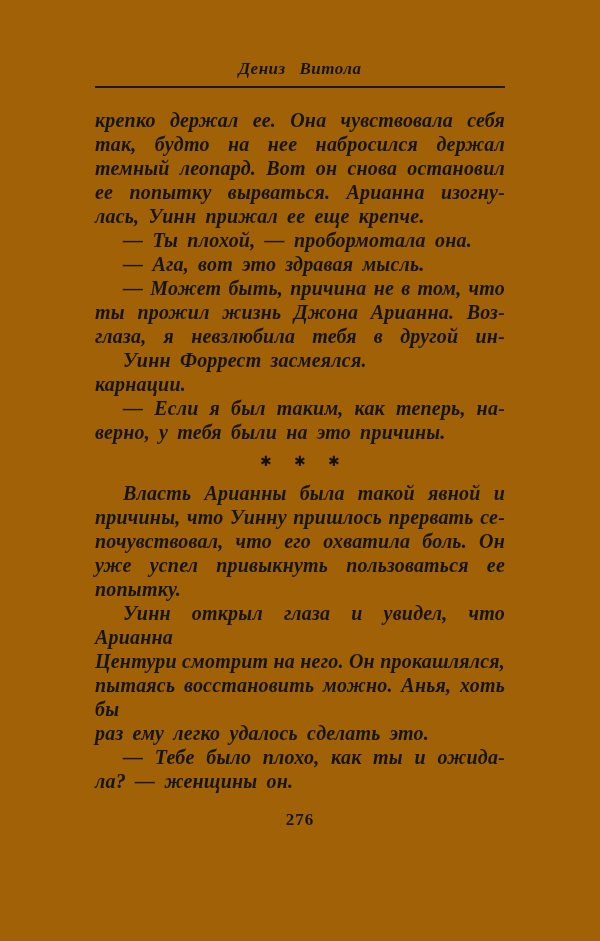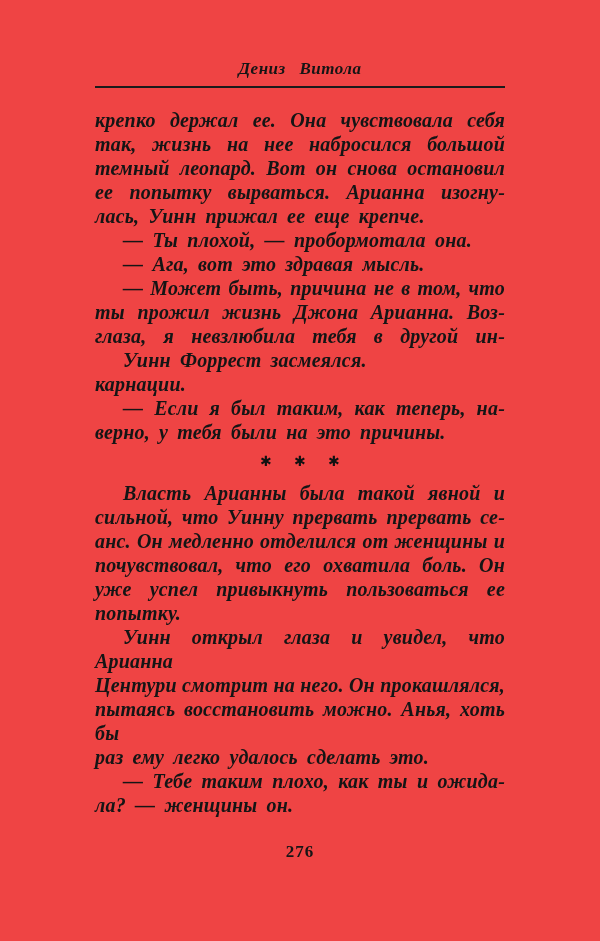--- a/index.html
+++ b/index.html
@@ -5,21 +5,21 @@
   html, body {
     margin: 0;
     padding: 0;
     background: #ffffff;
   }
   .page {
     position: relative;
     width: 600px;
     height: 941px;
     margin: 0 auto;
-    background: #ef4444;
+    background: #a16207;
     color: #151515;
     font-family: "Liberation Serif", serif;
     font-weight: 700;
     box-sizing: border-box;
     padding: 58px 95px 0 95px;
     overflow: hidden;
   }
   .running-header {
     text-align: center;
     font-style: italic;
@@ -56,69 +56,68 @@
   .section-separator {
     text-align: center;
     font-family: "DejaVu Sans", sans-serif;
     font-size: 14px;
     line-height: 20px;
     margin: 7px 0 10px 0;
     word-spacing: 17px;
     color: #111;
   }
   .page-number {
-    margin-top: 25px;
+    margin-top: 17px;
     text-align: center;
     font-size: 17px;
     line-height: 20px;
     letter-spacing: 1px;
   }
 </style>
 </head>
 <body>
 
 <div class="page">
 
   <div class="running-header">Дениз Витола</div>
 
   <div class="header-rule"></div>
 
   <div class="text-column">
 
     <div>
         <div class="text-line justify">крепко держал ее. Она чувствовала себя</div>
-        <div class="text-line justify">так, жизнь на нее набросился большой</div>
+        <div class="text-line justify">так, будто на нее набросился держал</div>
         <div class="text-line justify">темный леопард. Вот он снова остановил</div>
         <div class="text-line justify">ее попытку вырваться. Арианна изогну-</div>
         <div class="text-line">лась, Уинн прижал ее еще крепче.</div>
         <div class="text-line indent">— Ты плохой, — пробормотала она.</div>
         <div class="text-line indent">— Ага, вот это здравая мысль.</div>
         <div class="text-line indent justify">— Может быть, причина не в том, что</div>
         <div class="text-line justify">ты прожил жизнь Джона Арианна. Воз-</div>
         <div class="text-line justify">глаза, я невзлюбила тебя в другой ин-</div>
         <div class="text-line indent">Уинн Форрест засмеялся.</div>
         <div class="text-line">карнации.</div>
         <div class="text-line indent justify">— Если я был таким, как теперь, на-</div>
         <div class="text-line">верно, у тебя были на это причины.</div>
       </div>
 
     <div class="section-separator">✱ ✱ ✱</div>
 
     <div>
         <div class="text-line indent justify">Власть Арианны была такой явной и</div>
-        <div class="text-line justify">сильной, что Уинну прервать прервать се-</div>
-        <div class="text-line justify">анс. Он медленно отделился от женщины и</div>
+        <div class="text-line justify">причины, что Уинну пришлось прервать се-</div>
         <div class="text-line justify">почувствовал, что его охватила боль. Он</div>
         <div class="text-line justify">уже успел привыкнуть пользоваться ее</div>
         <div class="text-line">попытку.</div>
         <div class="text-line indent justify">Уинн открыл глаза и увидел, что Арианна</div>
         <div class="text-line justify">Центури смотрит на него. Он прокашлялся,</div>
         <div class="text-line justify">пытаясь восстановить можно. Анья, хоть бы</div>
         <div class="text-line">раз ему легко удалось сделать это.</div>
-        <div class="text-line indent justify">— Тебе таким плохо, как ты и ожида-</div>
+        <div class="text-line indent justify">— Тебе было плохо, как ты и ожида-</div>
         <div class="text-line">ла? — женщины он.</div>
       </div>
 
   </div>
 
   <div class="page-number">276</div>
 
 </div>
 
 </body></html>

